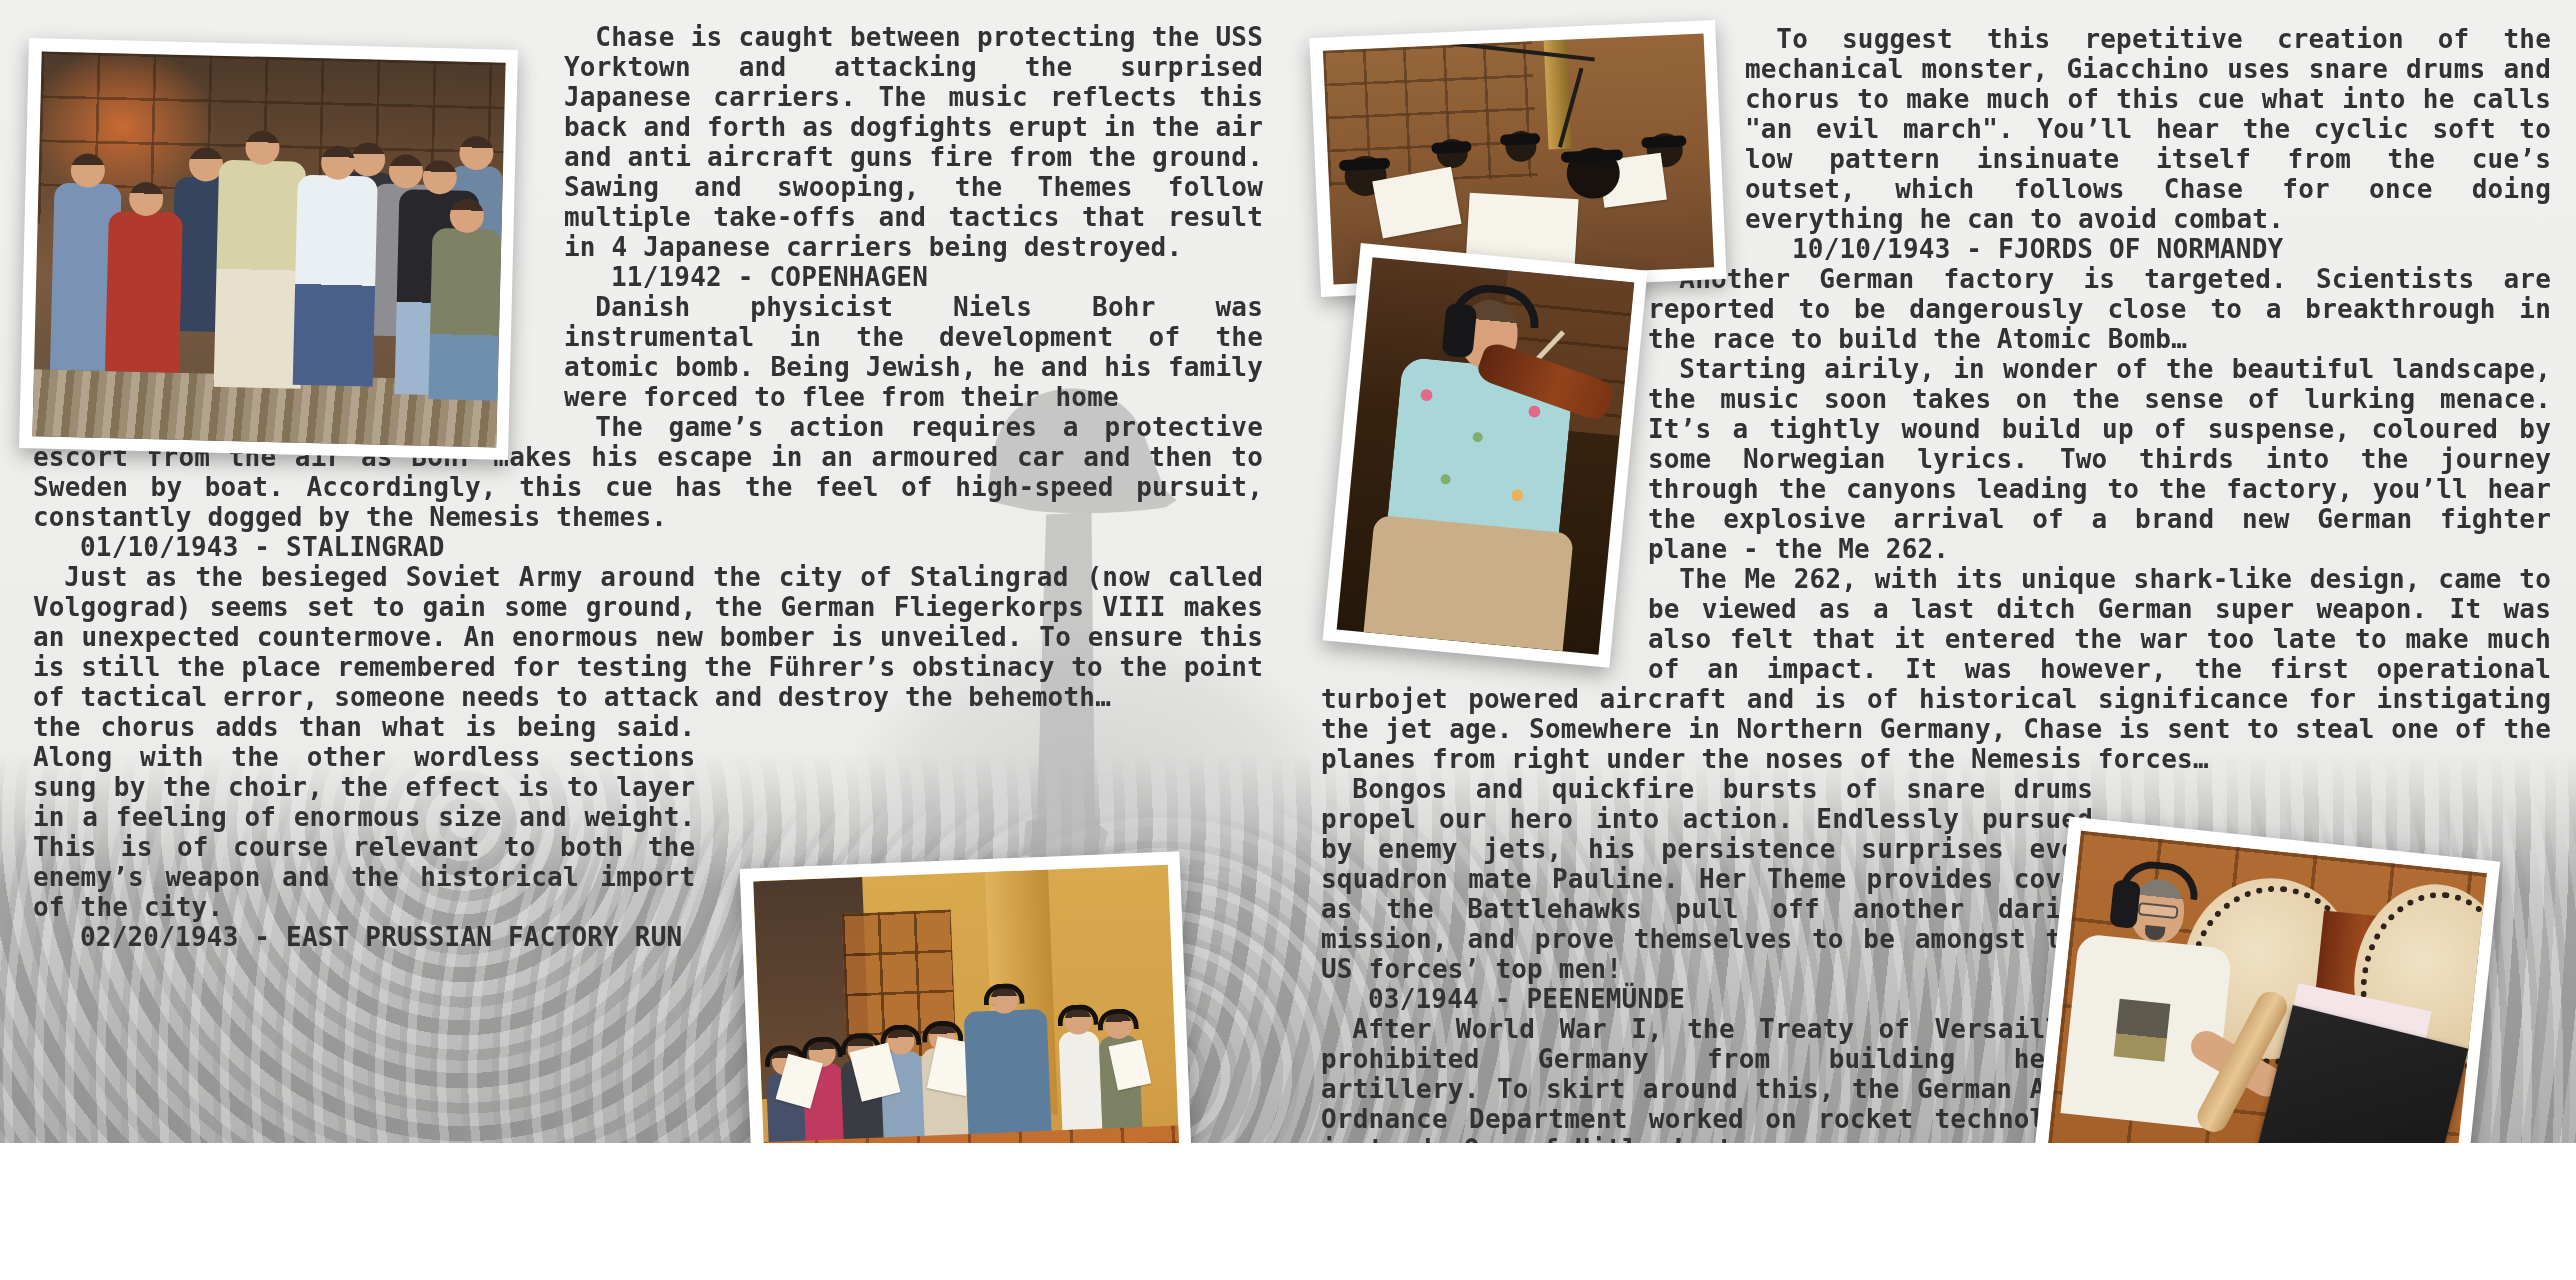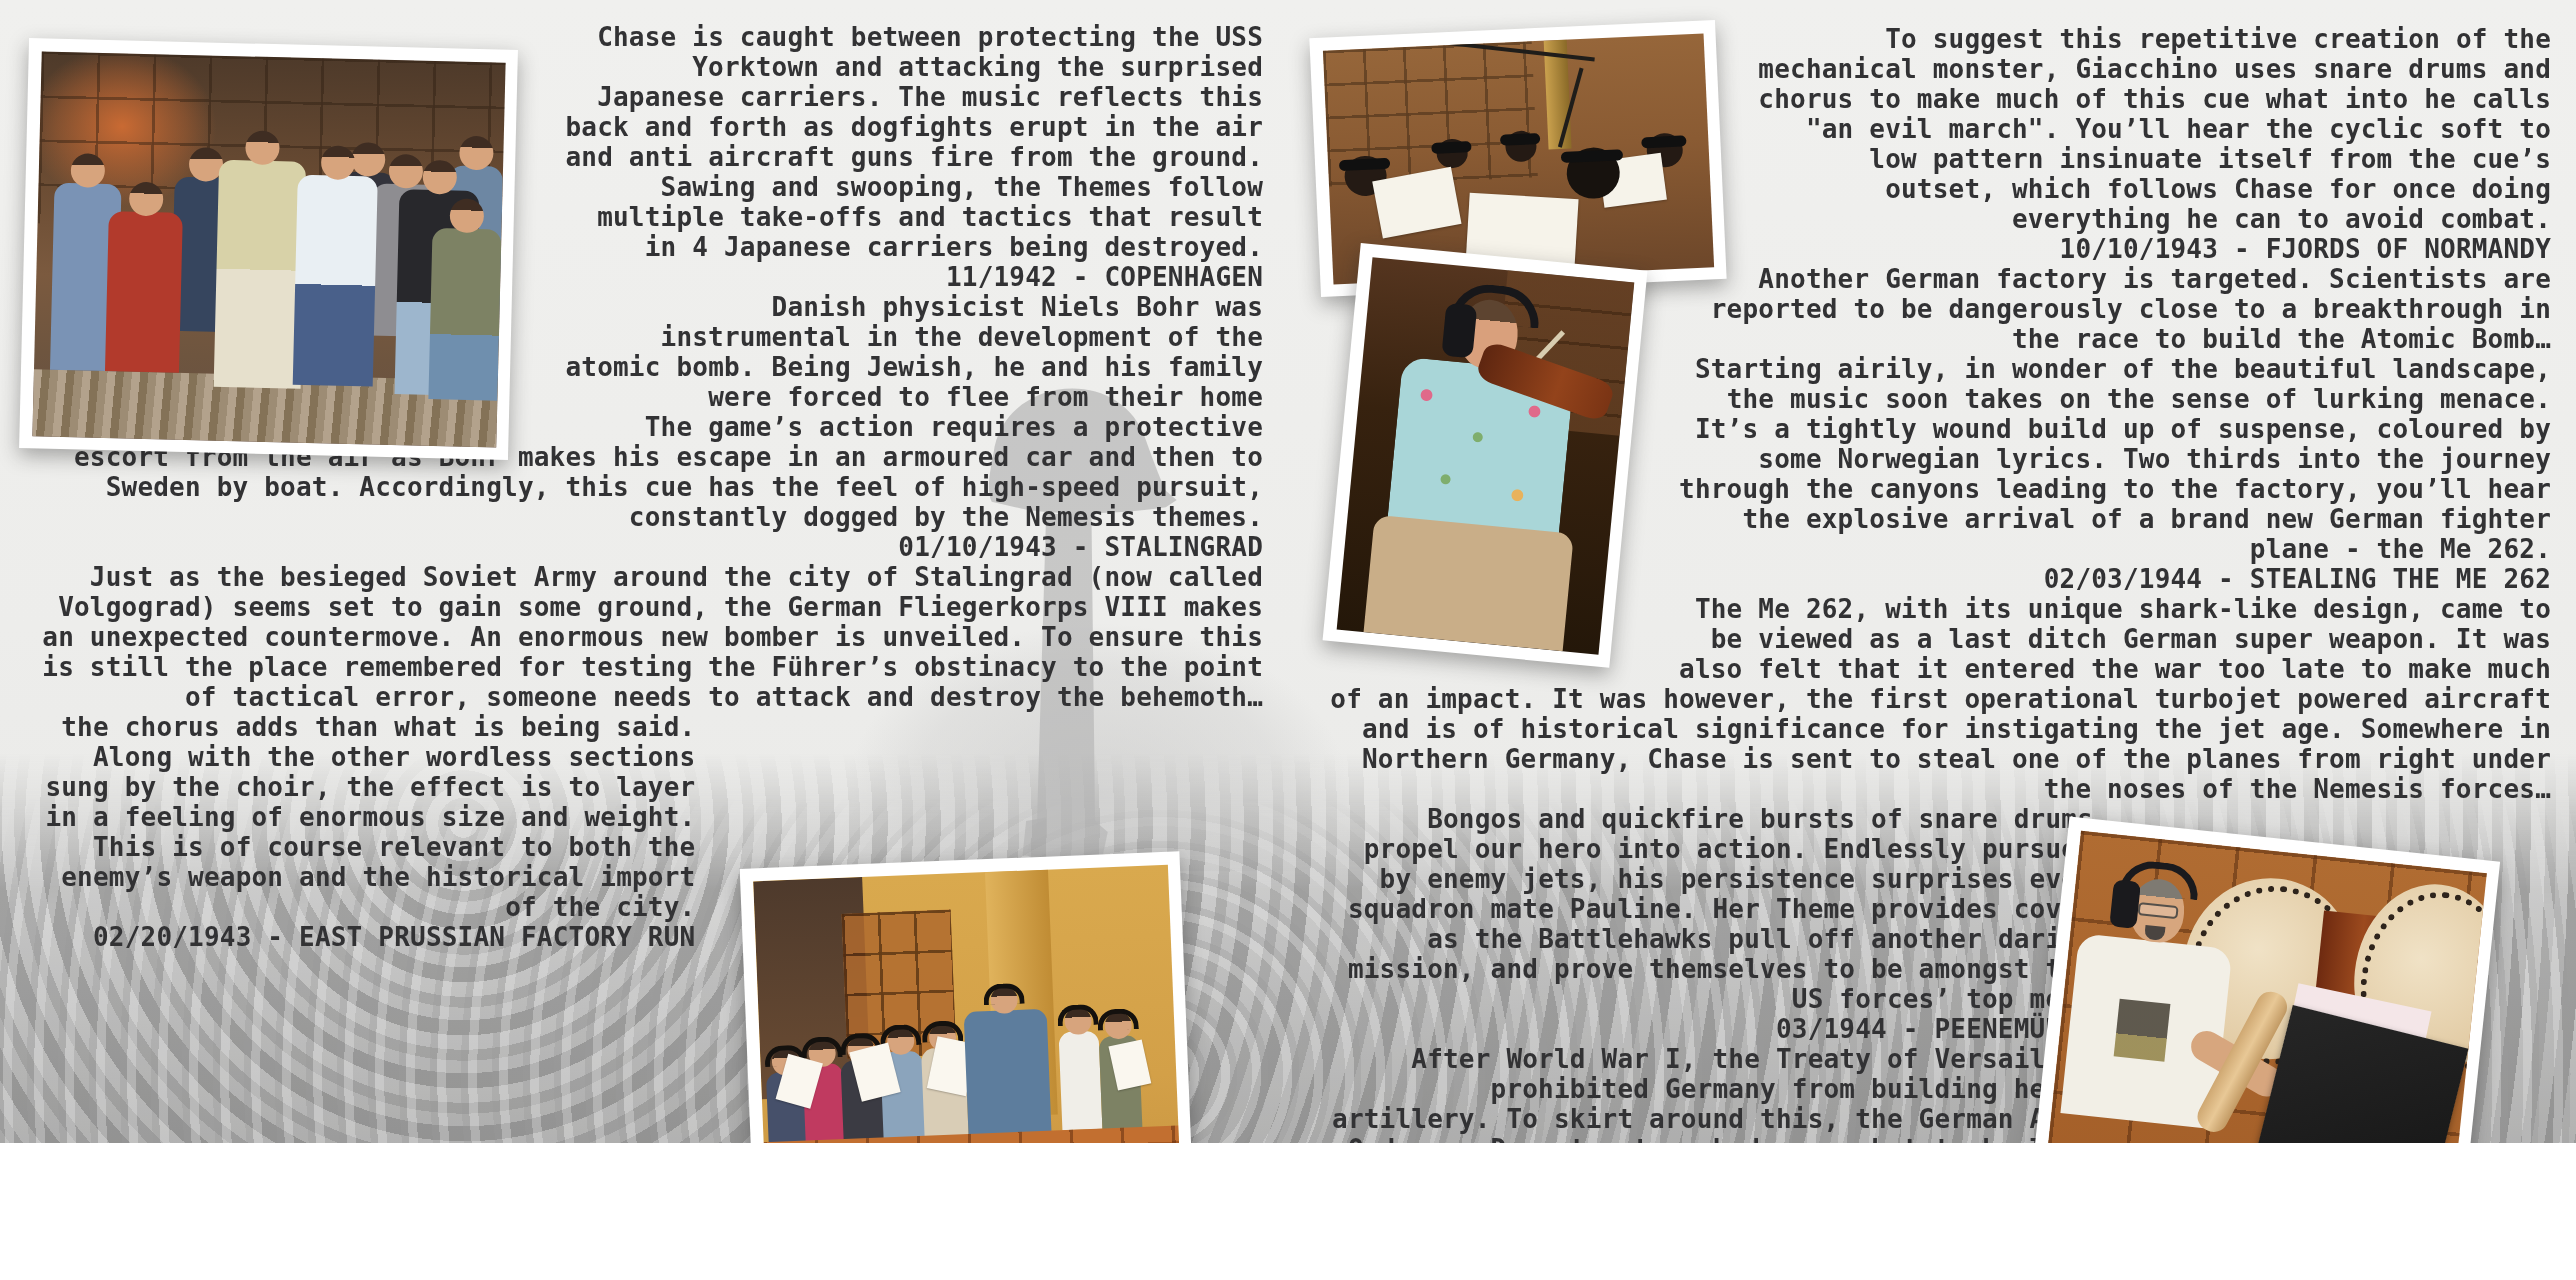--- a/index.html
+++ b/index.html
@@ -21,21 +21,21 @@
     -webkit-mask-image:linear-gradient(180deg,transparent 0,black 109px);
     mask-image:linear-gradient(180deg,transparent 0,black 109px);}
   .mound{position:absolute;left:762px;top:490px;width:671px;height:381px;opacity:.45;
     background:radial-gradient(50% 60% at 50% 80%, #b9b9b9 0%, rgba(185,185,185,.5) 55%, transparent 75%);}
   .memorial{position:absolute;left:939px;top:313px;width:245px;height:968px;opacity:.62;}
 
   
   .txt{position:absolute;font-family:"DejaVu Sans Mono","Liberation Mono",monospace;
     font-weight:bold;font-size:26px;line-height:30px;letter-spacing:0.2px;
     color:#323234;text-align:justify;}
-  .txt p{margin:0;text-align:right;}
+  .txt p{margin:0;}
   .ind{text-indent:2ch;}
   .hd{margin-top:30px;text-align:left;text-indent:3ch;white-space:nowrap;}
   .jline{text-align:justify;text-align-last:justify;}
   .shiftline{text-align:left;padding-left:249px;}
   .sp-group{float:left;width:531px;height:417px;}
   .sp-choir{float:right;width:544px;height:390px;margin-left:23.6px;}
   .sp-orch{float:left;width:424px;height:238px;}
   .sp-viol{float:left;clear:left;width:327px;height:413px;}
   .sp-drum{float:right;width:435px;height:426px;margin-left:23px;}
   #page-left{left:33px;top:22px;width:1230px;}
@@ -215,21 +215,20 @@
     <p class="hd">02/20/1943 - EAST PRUSSIAN FACTORY RUN</p>
   </div>
 
   <div id="page-right" class="txt">
     <div class="sp-orch"></div>
     <div class="sp-viol"></div>
     <p class="ind">To suggest this repetitive creation of the mechanical monster, Giacchino uses snare drums and chorus to make much of this cue what into he calls "an evil march". You’ll hear the cyclic soft to low pattern insinuate itself from the cue’s outset, which follows Chase for once doing everything he can to avoid combat.</p>
     <p class="hd">10/10/1943 - FJORDS OF NORMANDY</p>
     <p class="ind">Another German factory is targeted. Scientists are reported to be dangerously close to a breakthrough in the race to build the Atomic Bomb…</p>
     <p class="ind">Starting airily, in wonder of the beautiful landscape, the music soon takes on the sense of lurking menace. It’s a tightly wound build up of suspense, coloured by some Norwegian lyrics. Two thirds into the journey through the canyons leading to the factory, you’ll hear the explosive arrival of a brand new German fighter plane - the Me 262.</p>
-    <p class="hd">02/03/1944 - STEALING THE ME 262</p>
     <p class="ind">The Me 262, with its unique shark-like design, came to be viewed as a last ditch German super weapon. It was also felt that it entered the war too late to make much of an impact. It was however, the first operational turbojet powered aircraft and is of historical significance for instigating the jet age. Somewhere in Northern Germany, Chase is sent to steal one of the planes from right under the noses of the Nemesis forces…</p>
     <div class="sp-drum"></div>
     <p class="ind">Bongos and quickfire bursts of snare drums propel our hero into action. Endlessly pursued by enemy jets, his persistence surprises even squadron mate Pauline. Her Theme provides cover as the Battlehawks pull off another daring mission, and prove themselves to be amongst the US forces’ top men!</p>
     <p class="hd">03/1944 - PEENEMÜNDE</p>
     <p class="ind">After World War I, the Treaty of Versailles prohibited Germany from building heavy artillery. To skirt around this, the German Army Ordnance Department worked on rocket technology instead. One of Hitler’s terror weapons</p>
   </div>
 
   <div id="ph-group" class="photo">
     <div class="scene">
       <div class="glow"></div>

